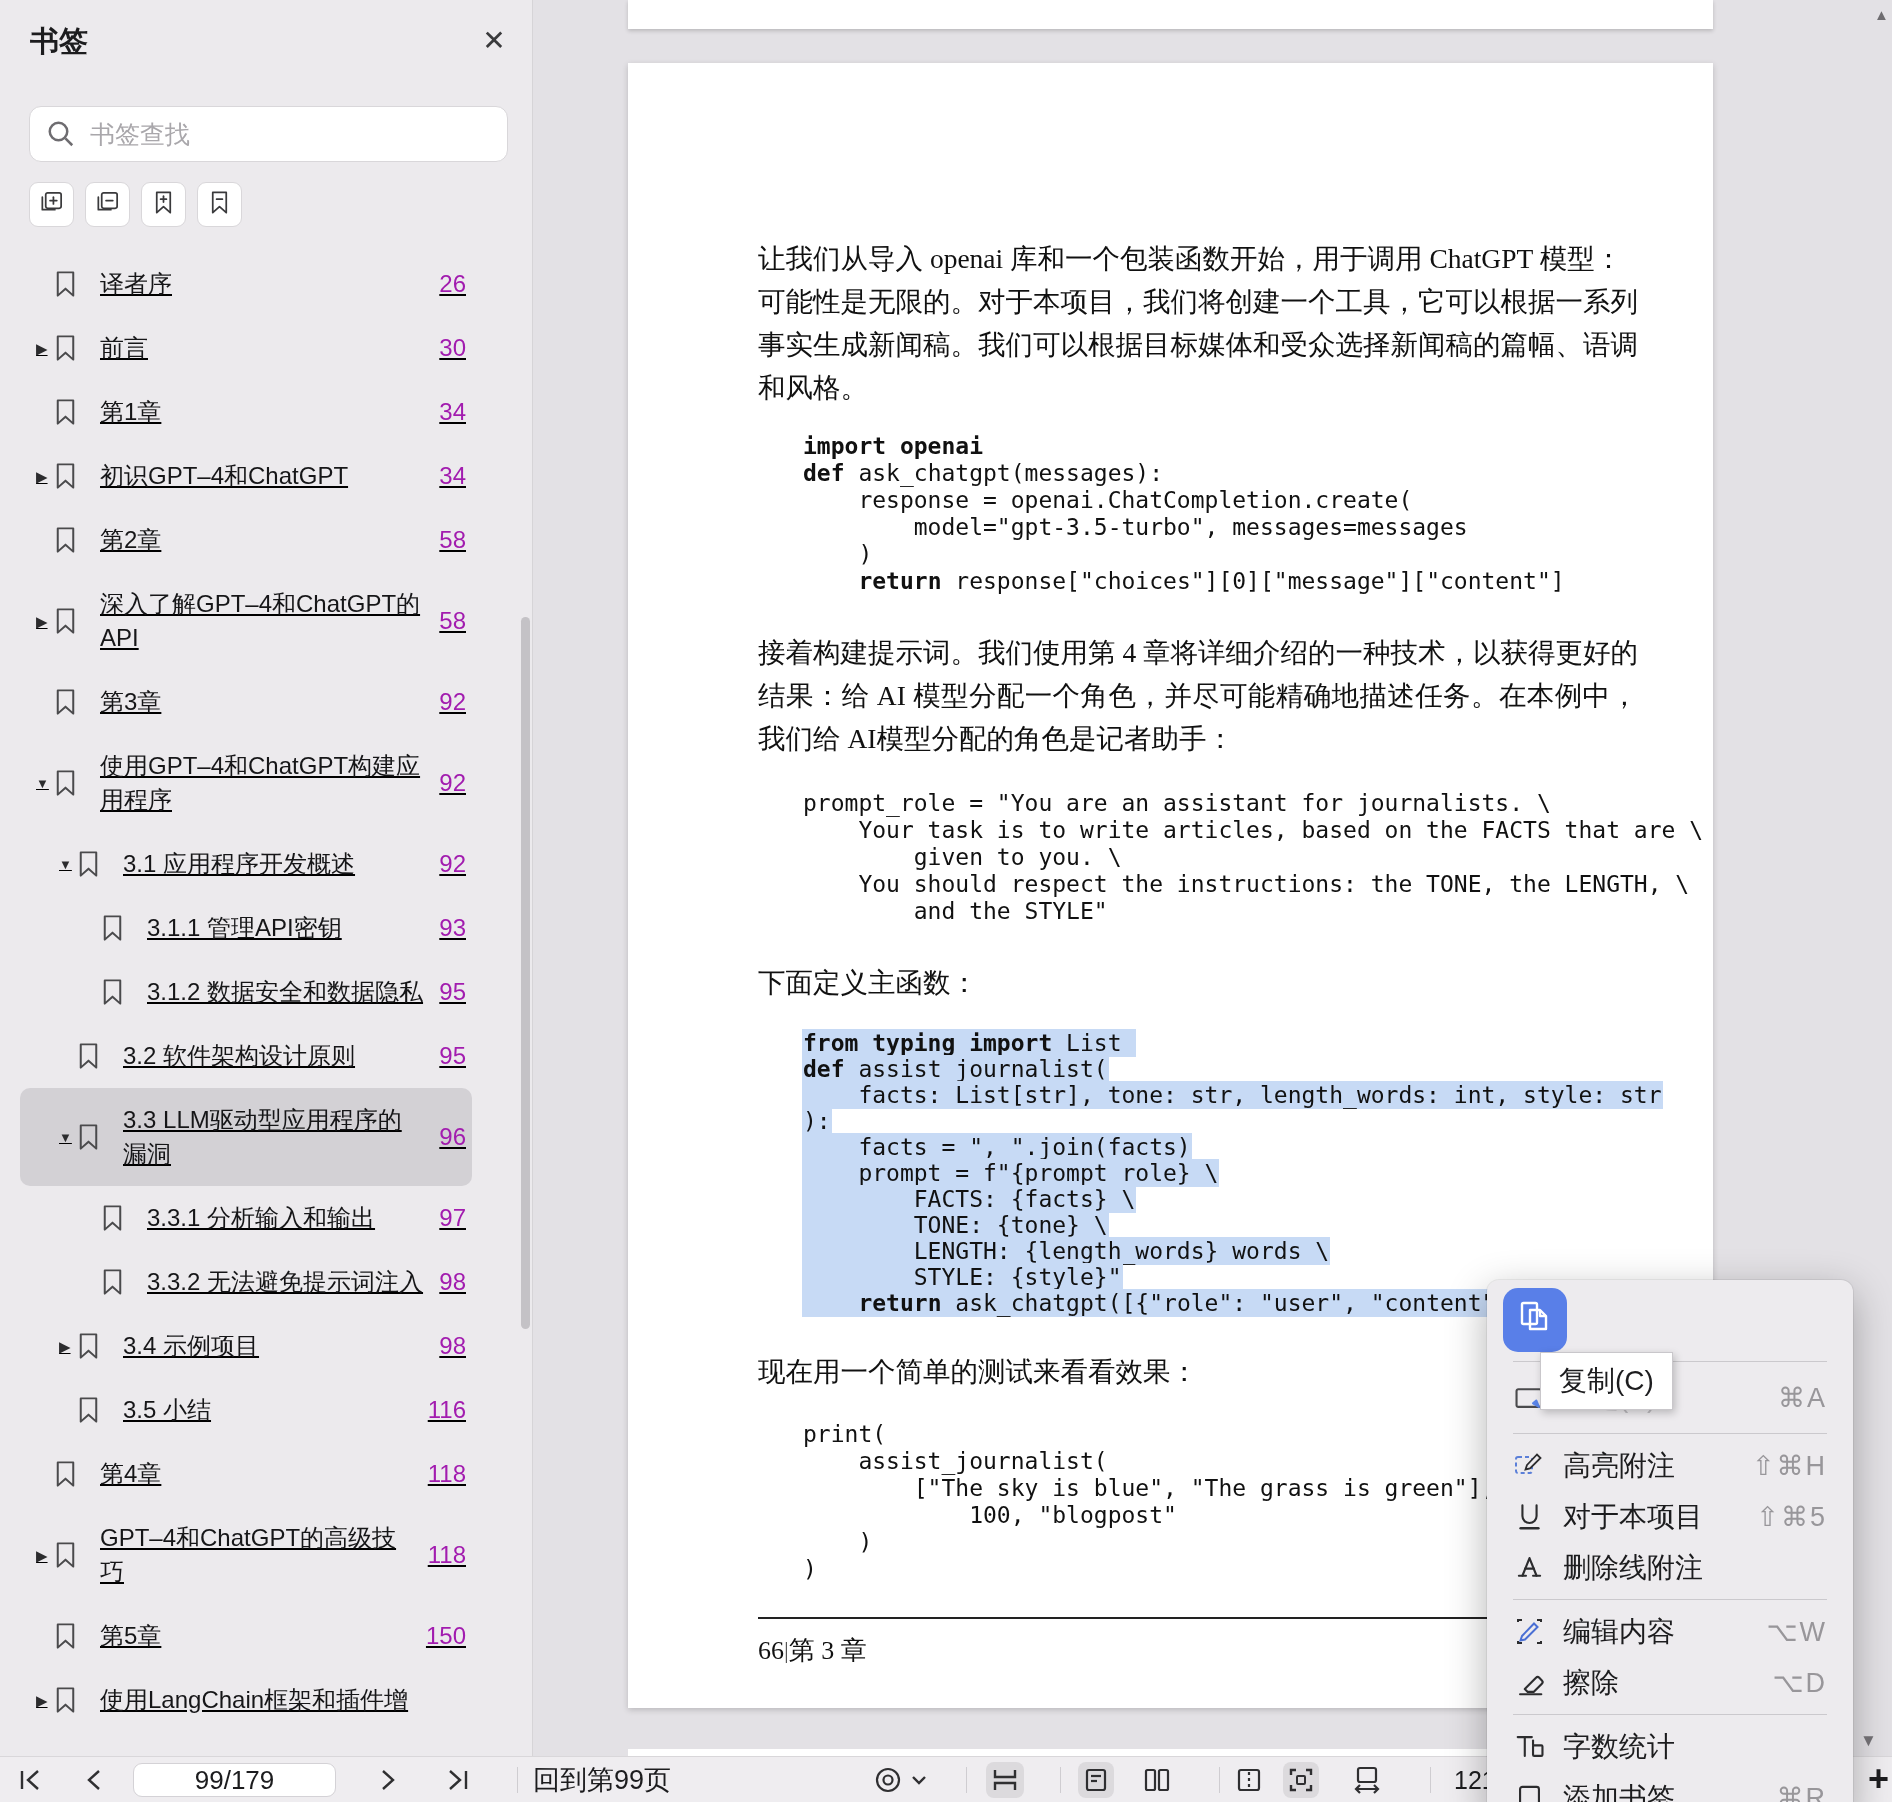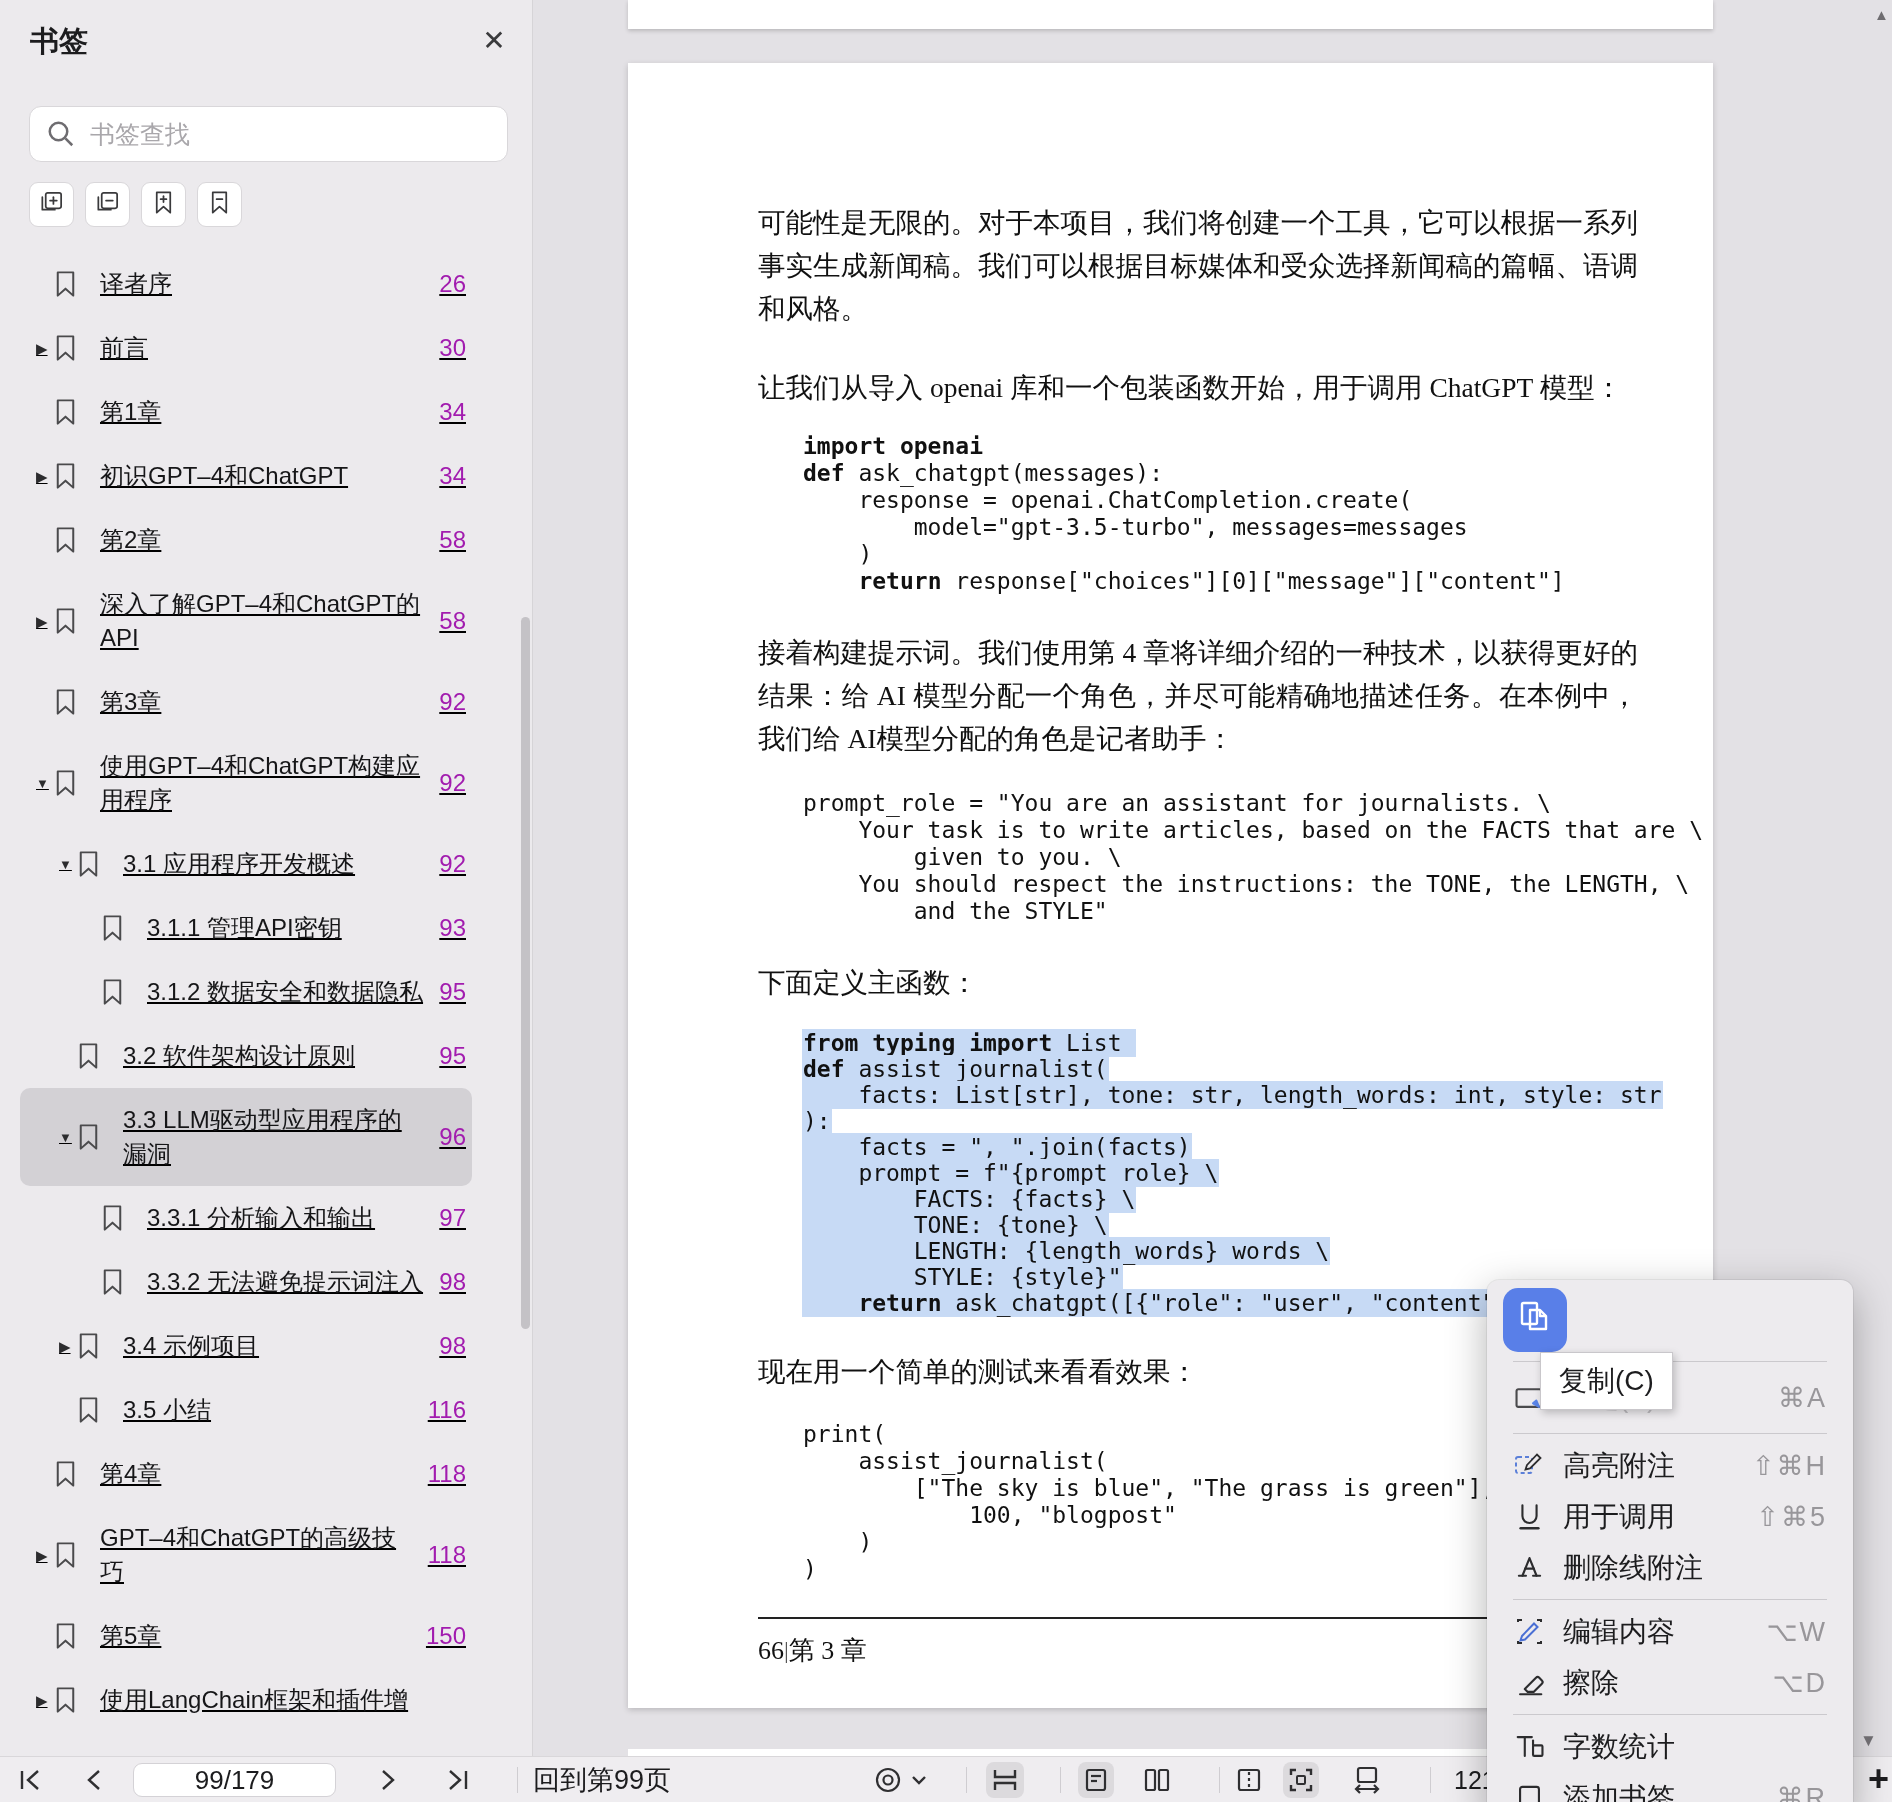--- a/index.html
+++ b/index.html
@@ -355,22 +355,22 @@
           <span class="sb-page"></span>
         </div>
       </div>
     <div class="sb-scrollbar"></div>
   </div>
 
   <div class="prev-page"></div>
   <div class="next-page"></div>
 
   <div class="pdf-page">
+    <div class="para" style="margin-top:36px">让我们从导入 openai 库和一个包装函数开始，用于调用 ChatGPT 模型：</div>
     <div class="para">可能性是无限的。对于本项目，我们将创建一个工具，它可以根据一系列事实生成新闻稿。我们可以根据目标媒体和受众选择新闻稿的篇幅、语调和风格。</div>
-    <div class="para" style="margin-top:36px">让我们从导入 openai 库和一个包装函数开始，用于调用 ChatGPT 模型：</div>
     <div class="codeblock" style="margin-top:24px">
         <div class="code-line"><b>import openai</b></div>
         <div class="code-line"><b>def</b> ask_chatgpt(messages):</div>
         <div class="code-line">    response = openai.ChatCompletion.create(</div>
         <div class="code-line">        model="gpt-3.5-turbo", messages=messages</div>
         <div class="code-line">    )</div>
         <div class="code-line">    <b>return</b> response["choices"][0]["message"]["content"]</div>
       </div>
     <div class="para" style="margin-top:36px">接着构建提示词。我们使用第 4 章将详细介绍的一种技术，以获得更好的结果：给 AI 模型分配一个角色，并尽可能精确地描述任务。在本例中，我们给 AI模型分配的角色是记者助手：</div>
     <div class="codeblock" style="margin-top:30px">
@@ -444,21 +444,21 @@
           <span class="ctx-label">高亮附注</span>
           <span class="ctx-short">⇧⌘H</span>
         </div>
         <div class="ctx-row">
           <span class="mi">
             <svg viewBox="0 0 28 28" fill="none" stroke="#2c2c2e" stroke-width="1.8" stroke-linejoin="round" stroke-linecap="round">
               <path d="M8 4.5 v9 a6 6 0 0 0 12 0 v-9"></path>
               <line x1="6.5" y1="24" x2="21.5" y2="24" stroke-width="2.2"></line>
             </svg>
           </span>
-          <span class="ctx-label">用于调用</span>
+          <span class="ctx-label">对于本项目</span>
           <span class="ctx-short">⇧⌘5</span>
         </div>
         <div class="ctx-row">
           <span class="mi">
             <svg viewBox="0 0 28 28" fill="none" stroke="#2c2c2e" stroke-width="1.8" stroke-linejoin="round" stroke-linecap="round">
               <path d="M8 21 L14 6 L20 21"></path>
               <line x1="10.3" y1="15" x2="17.7" y2="15"></line>
               <line x1="5" y1="21" x2="11" y2="21"></line>
               <line x1="17" y1="21" x2="23" y2="21"></line>
             </svg>

